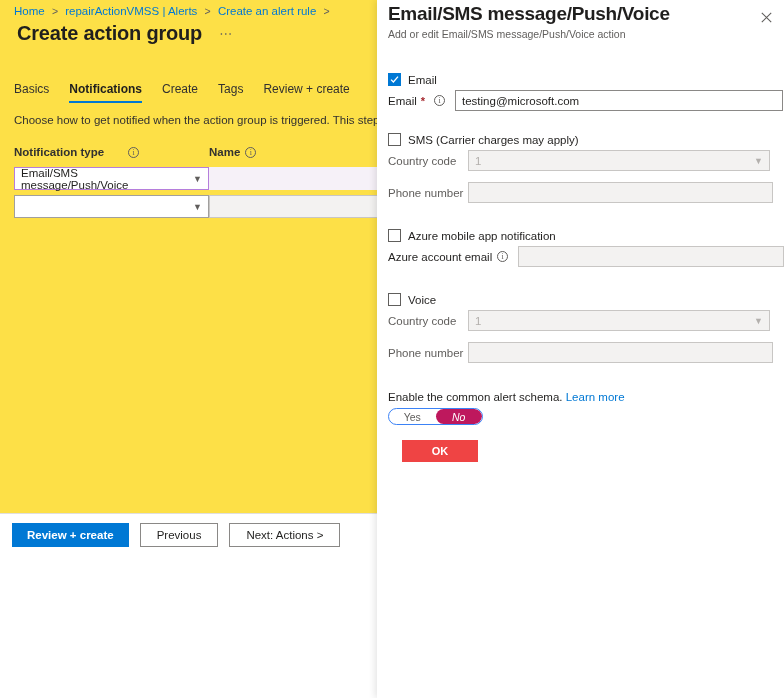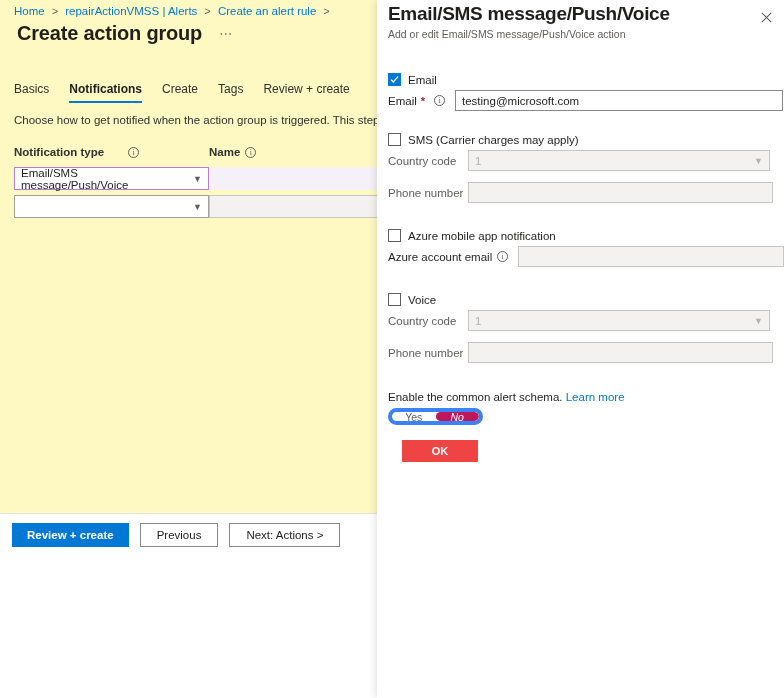--- a/index.html
+++ b/index.html
@@ -8,21 +8,21 @@
     width: 784px; height: 698px;
     background: #ffffff;
     font-family: "Liberation Sans", sans-serif;
     -webkit-font-smoothing: antialiased;
   }
   #app { position: relative; width: 784px; height: 698px; overflow: hidden; background:#fff; }
 
   
   #left-pane {
     position: absolute; left: 0; top: 0; width: 377px; height: 556px;
-    background: #fef9c3; overflow: hidden; text-decoration: underline;
+    background: #fde047; overflow: hidden; text-decoration: underline;
   }
   .breadcrumb {
     position: absolute; left: 14px; top: 5px;
     font-size: 11.5px; color: #323130; white-space: nowrap;
   }
   .breadcrumb a { color: #0078d4; text-decoration: none; cursor: pointer; }
   .breadcrumb .sep { color: #605e5c; margin: 0 4px; font-size: 10.5px; }
 
   .page-title-row {
     position: absolute; left: 17px; top: 22px;
@@ -164,21 +164,21 @@
   .inp.selectbox { justify-content: space-between; }
   .inp.selectbox .chev { font-size: 9px; color: #b3b0ad; }
 
   .schema-text {
     padding-left: 11px; font-size: 11.5px; color: #201f1e;
   }
   .schema-text a { color: #0078d4; text-decoration: none; cursor: pointer; }
 
   .toggle {
     margin-left: 11px; margin-top: 5px;
-    width: 95px; height: 17px; border: 4px solid #3b82f6; border-radius: 9px;
+    width: 95px; height: 17px; border: 1px solid #3b82f6; border-radius: 9px;
     display: flex; align-items: center; overflow: hidden; cursor: pointer;
     background: #ffffff;
   }
   .toggle-opt {
     flex: 1; height: 100%; display: flex; align-items: center;
     justify-content: center; font-size: 10.5px; color: #605e5c;
   }
   .toggle-opt.on {
     background: #be185d; color: #ffffff; border-radius: 9px; font-weight: 400; font-style: italic;
   }

